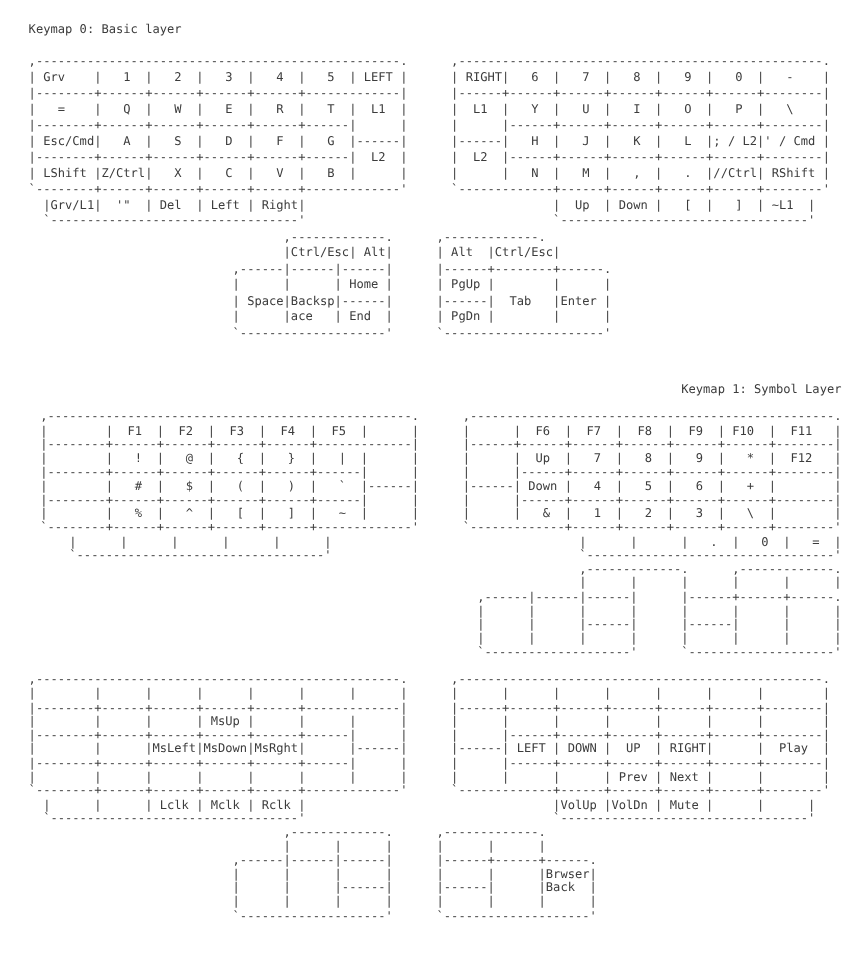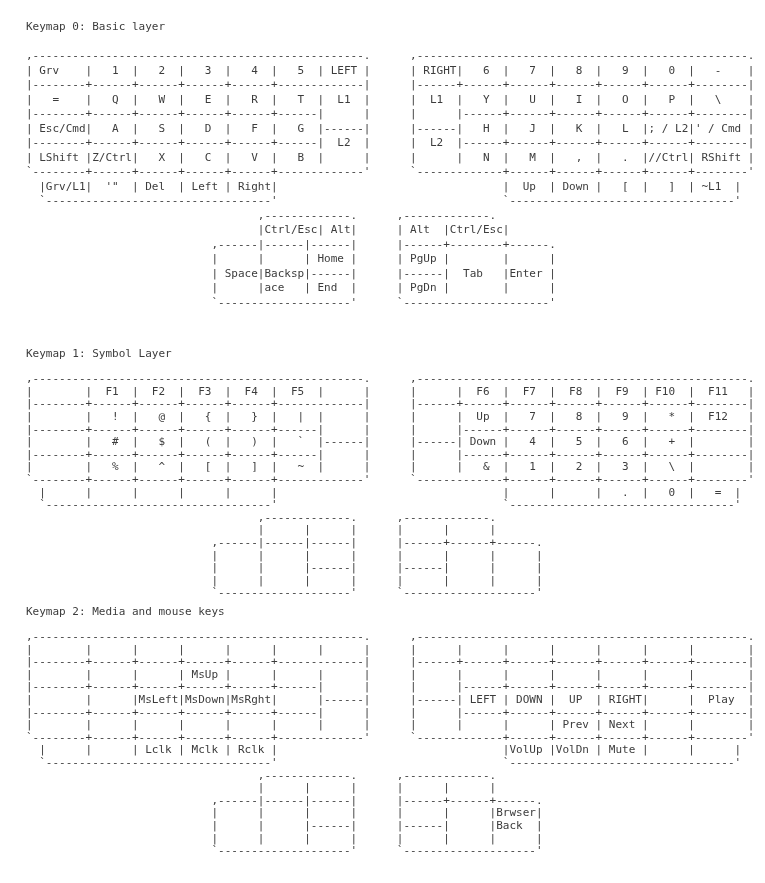--- a/index.html
+++ b/index.html
@@ -25,21 +25,21 @@
   pre {
     margin: 0;
     font-family: inherit;
     font-size: inherit;
     white-space: pre;
   }
   .section { display: block; }
   .section .title { line-height: var(--lh); }
   .section .art   { line-height: var(--lh); margin-top: var(--lh); }
   .s0 { --lh: 14.5px; }
-  .s1 { --lh: 12.6px; margin-top: 38px; }
+  .s1 { --lh: 12.6px; margin-top: 38px; text-align: right; }
   .s2 { --lh: 12.6px; margin-top: 6px; }
 </style>
 </head>
 <body>
 
 <div class="doc" style="--text-color: #3c3c3c; --bg-color: #ffffff;">
 
     <section class="section s0">
       <pre class="title">Keymap 0: Basic layer</pre>
       <pre class="art">,--------------------------------------------------.      ,--------------------------------------------------.
@@ -78,21 +78,20 @@
                                    ,-------------.      ,-------------.
                                    |      |      |      |      |      |
                             ,------|------|------|      |------+------+------.
                             |      |      |      |      |      |      |      |
                             |      |      |------|      |------|      |      |
                             |      |      |      |      |      |      |      |
                             `--------------------'      `--------------------'</pre>
     </section>
 
     <section class="section s2">
-      <pre class="title">Keymap 2: Media and mouse keys</pre>
       <pre class="art">,--------------------------------------------------.      ,--------------------------------------------------.
 |        |      |      |      |      |      |      |      |      |      |      |      |      |      |        |
 |--------+------+------+------+------+-------------|      |------+------+------+------+------+------+--------|
 |        |      |      | MsUp |      |      |      |      |      |      |      |      |      |      |        |
 |--------+------+------+------+------+------|      |      |      |------+------+------+------+------+--------|
 |        |      |MsLeft|MsDown|MsRght|      |------|      |------| LEFT | DOWN |  UP  | RIGHT|      |  Play  |
 |--------+------+------+------+------+------|      |      |      |------+------+------+------+------+--------|
 |        |      |      |      |      |      |      |      |      |      |      | Prev | Next |      |        |
 `--------+------+------+------+------+-------------'      `-------------+------+------+------+------+--------'
   |      |      | Lclk | Mclk | Rclk |                                  |VolUp |VolDn | Mute |      |      |

